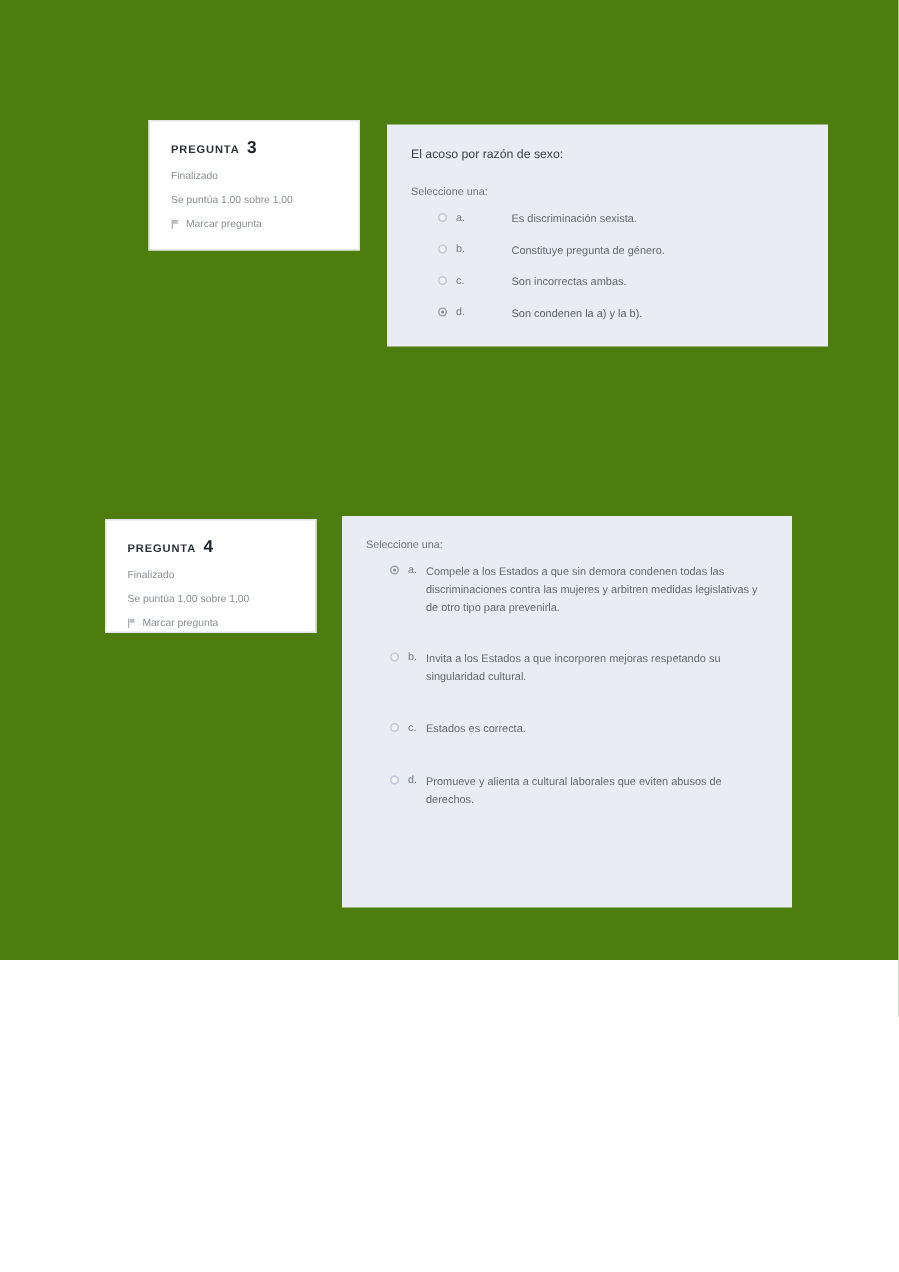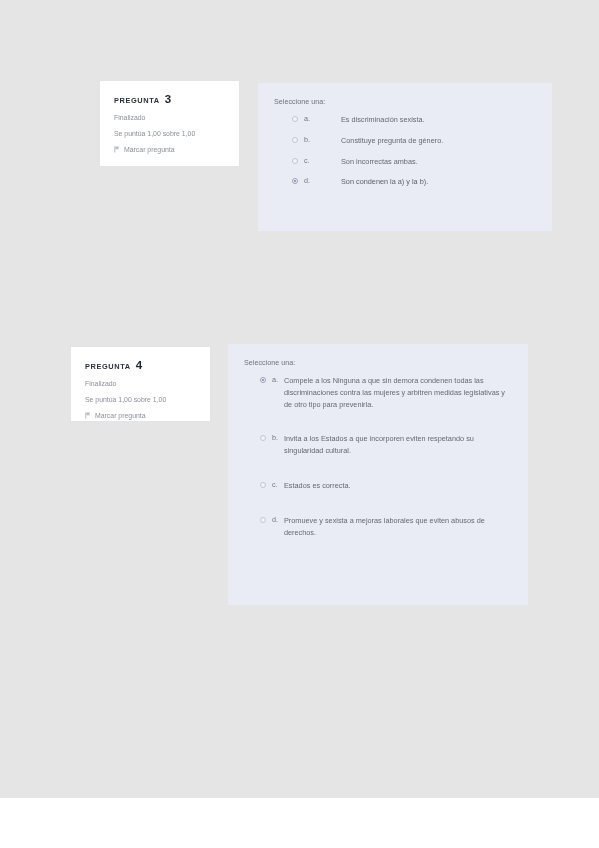--- a/index.html
+++ b/index.html
@@ -11,23 +11,23 @@
     width: 599px;
     height: 848px;
     position: relative;
     font-family: "Liberation Sans", sans-serif;
     -webkit-font-smoothing: antialiased;
   }
   .page {
     position: absolute;
     left: 0; top: 0;
     width: 599px;
-    height: 798px;
+    height: 640px;
     overflow: hidden;
-    background: #e5e5e5;
+    background: #4d7c0f;
   }
 
   
   .qinfo {
     position: absolute;
     background: #ffffff;
     border: 1px solid #e2e4e8;
     box-sizing: border-box;
   }
   .qinfo-inner {
@@ -180,20 +180,21 @@
             <path d="M1.3 0.6 H5.2 L4.2 1.9 L5.2 3.2 H1.3 Z" fill="#b9bec6"></path>
           </svg>
         </span>
         <span>Marcar pregunta</span>
       </div>
     </div>
   </div>
 
   <div class="qpanel q3" style="left:258px; top:83px; width:294px; height:148px;">
     <div class="qpanel-inner">
+      <div class="qtext">El acoso por razón de sexo:</div>
       <div class="qselect">Seleccione una:</div>
       <ul class="answers">
         <li class="answer" style="margin-left:18px;">
           <span class="radio"></span>
           <span class="alabel">a.</span>
           <span class="atext">Es discriminación sexista.</span>
         </li>
         <li class="answer" style="margin-left:18px;">
           <span class="radio"></span>
           <span class="alabel">b.</span>
@@ -233,34 +234,34 @@
     </div>
   </div>
 
   <div class="qpanel q4" style="left:228px; top:344px; width:300px; height:261px;">
     <div class="qpanel-inner">
       <div class="qselect">Seleccione una:</div>
       <ul class="answers">
         <li class="answer selected" style="margin-left:16px;">
           <span class="radio checked"></span>
           <span class="alabel">a.</span>
-          <span class="atext">Compele a los Ninguna a que sin demora condenen todas las discriminaciones contra las mujeres y arbitren medidas legislativas y de otro tipo para prevenirla.</span>
+          <span class="atext">Compele a los Estados a que sin demora condenen todas las discriminaciones contra las mujeres y arbitren medidas legislativas y de otro tipo para prevenirla.</span>
         </li>
         <li class="answer" style="margin-left:16px;">
           <span class="radio"></span>
           <span class="alabel">b.</span>
-          <span class="atext">Invita a los Estados a que incorporen eviten respetando su singularidad cultural.</span>
+          <span class="atext">Invita a los Estados a que incorporen mejoras respetando su singularidad cultural.</span>
         </li>
         <li class="answer" style="margin-left:16px;">
           <span class="radio"></span>
           <span class="alabel">c.</span>
           <span class="atext">Estados es correcta.</span>
         </li>
         <li class="answer" style="margin-left:16px;">
           <span class="radio"></span>
           <span class="alabel">d.</span>
-          <span class="atext">Promueve y sexista a mejoras laborales que eviten abusos de derechos.</span>
+          <span class="atext">Promueve y alienta a cultural laborales que eviten abusos de derechos.</span>
         </li>
       </ul>
     </div>
   </div>
 
 </div>
 
 </body></html>

